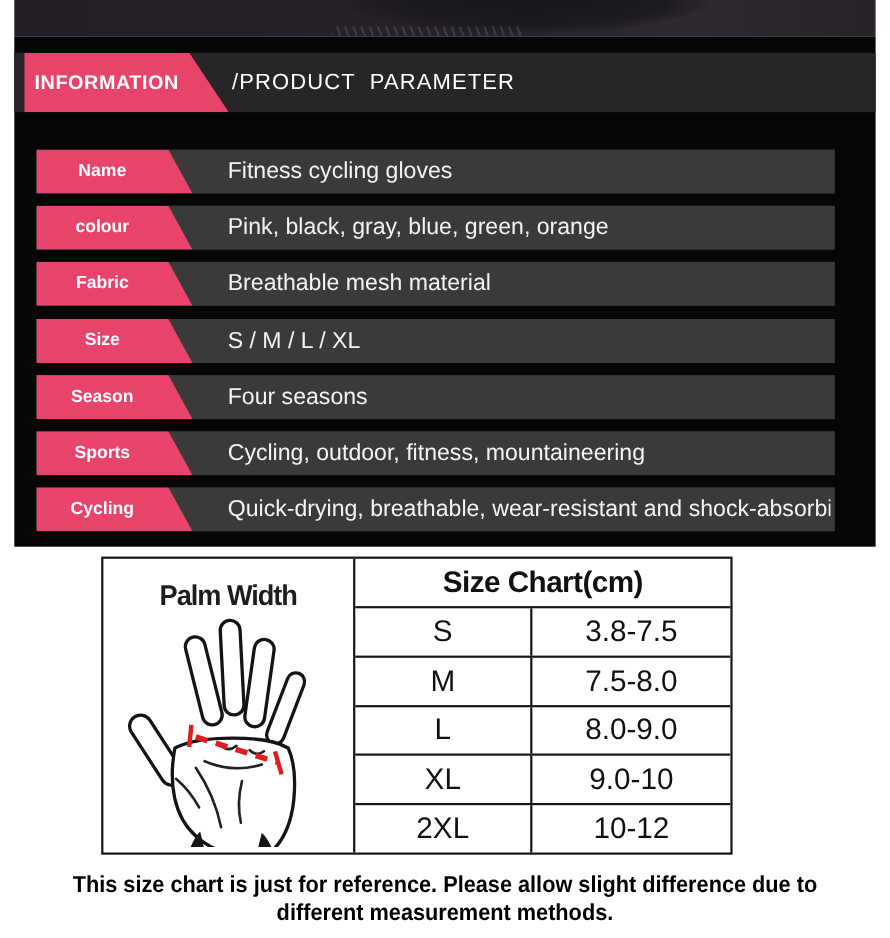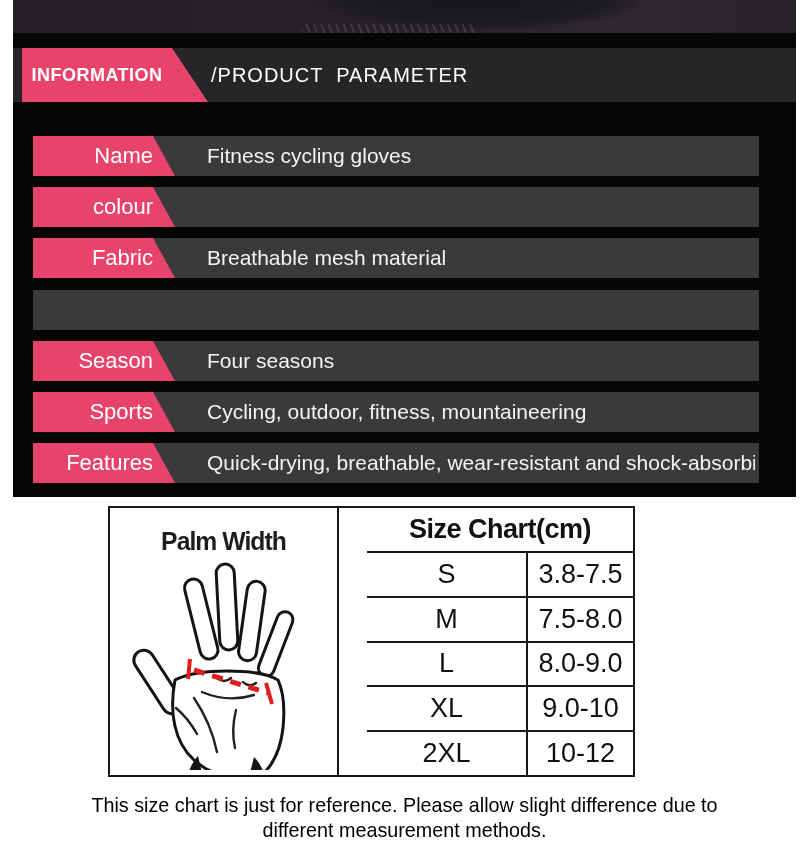--- a/index.html
+++ b/index.html
@@ -52,32 +52,32 @@
   .spec-row:nth-of-type(3){top:154px}
   .spec-row:nth-of-type(4){top:205px}
   .spec-row:nth-of-type(5){top:257px}
   .spec-row:nth-of-type(6){top:308px}
   .spec-row:nth-of-type(7){top:359px}
   .spec-row:nth-of-type(8){top:410px}
   .spec-label{
     position:absolute;left:0;top:0;height:40px;width:142px;
     background:var(--pink);
     clip-path:polygon(0 0,calc(100% - 22px) 0,100% 100%,0 100%);
-    color:#fff;font-weight:normal;font-size:22px;line-height:40px;
-    text-align:right;padding-right:22px;box-sizing:border-box;
+    color:#fff;font-weight:bold;font-size:16px;line-height:40px;
+    text-align:center;padding-right:22px;box-sizing:border-box;
   }
   .spec-value{
     position:absolute;left:174px;top:0;right:4px;height:40px;line-height:40px;
     color:#f4f3f4;font-size:21px;white-space:nowrap;overflow:hidden;
   }
 
   
   .size-box{
-    position:absolute;left:108px;top:506px;width:527px;height:271px;
-    border:2px solid #161616;box-sizing:border-box;display:flex;background:#fff;gap:28px;
+    position:absolute;left:92px;top:506px;width:574px;height:271px;
+    border:2px solid #161616;box-sizing:border-box;display:flex;background:#fff;
   }
   .hand-cell{
     width:229px;border-right:2px solid #161616;box-sizing:border-box;
     position:relative;
   }
   .palm-label{
     margin-top:18px;text-align:center;font-size:26px;font-weight:600;
     color:#1d1d1d;letter-spacing:-1px;transform:scaleX(.95);
   }
   .hand-svg{position:absolute;left:8px;top:52px;}
@@ -95,21 +95,21 @@
     display:flex;align-items:center;justify-content:center;
     font-size:27px;color:#111;
   }
   .cell-range{
     flex:1;display:flex;align-items:center;justify-content:center;
     font-size:27px;color:#111;
   }
 
   .footnote{
     position:absolute;left:0;top:792px;width:100%;text-align:center;
-    color:#000;font-weight:normal;font-size:21px;line-height:25px;
+    color:#000;font-weight:bold;font-size:21px;line-height:25px;
   }
   .footnote div{transform:scaleX(.94);transform-origin:center;}
 
   :root{--pink:#e8436b;}
 </style>
 </head>
 <body>
 
 <div class="page">
 
@@ -124,37 +124,40 @@
       <div class="info-badge">INFORMATION</div>
       <div class="panel-title">/PRODUCT  PARAMETER</div>
     </div>
 
     <div class="spec-row">
       <div class="spec-label">Name</div>
       <div class="spec-value">Fitness cycling gloves</div>
     </div>
     <div class="spec-row">
       <div class="spec-label">colour</div>
+      <div class="spec-value">Pink, black, gray, blue, green, orange</div>
     </div>
     <div class="spec-row">
       <div class="spec-label">Fabric</div>
       <div class="spec-value">Breathable mesh material</div>
     </div>
     <div class="spec-row">
+      <div class="spec-label">Size</div>
+      <div class="spec-value">S / M / L / XL</div>
     </div>
     <div class="spec-row">
       <div class="spec-label">Season</div>
       <div class="spec-value">Four seasons</div>
     </div>
     <div class="spec-row">
       <div class="spec-label">Sports</div>
       <div class="spec-value">Cycling, outdoor, fitness, mountaineering</div>
     </div>
     <div class="spec-row">
-      <div class="spec-label">Features</div>
+      <div class="spec-label">Cycling</div>
       <div class="spec-value">Quick-drying, breathable, wear-resistant and shock-absorbing</div>
     </div>
   </div>
 
   <div class="size-box">
 
     <div class="hand-cell">
       <div class="palm-label">Palm Width</div>
 
       <svg class="hand-svg" width="212" height="210" viewBox="0 0 212 210">

